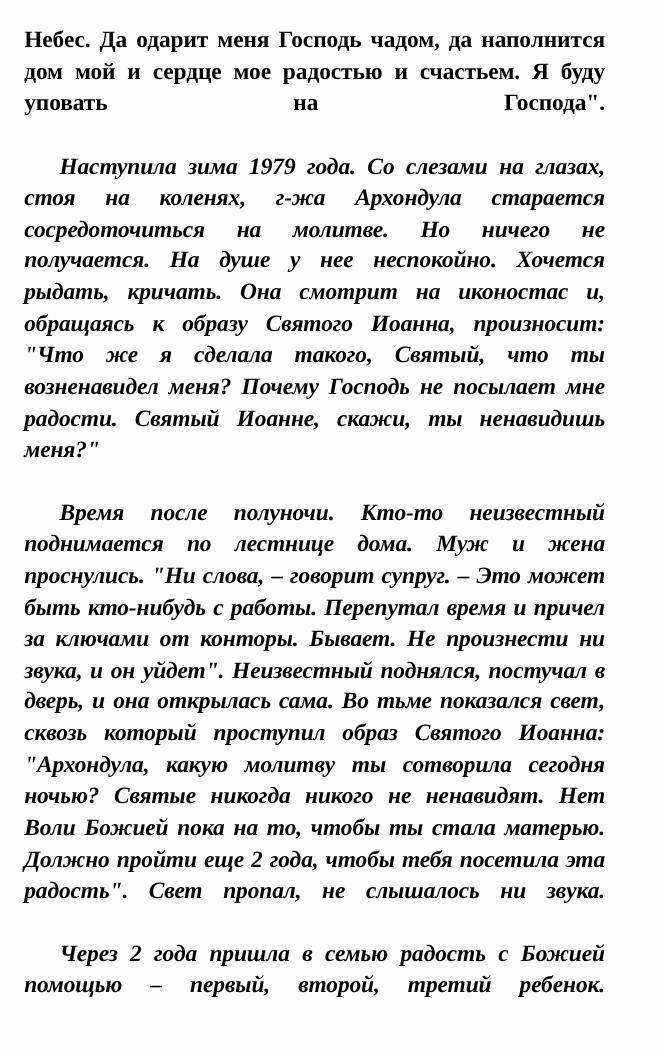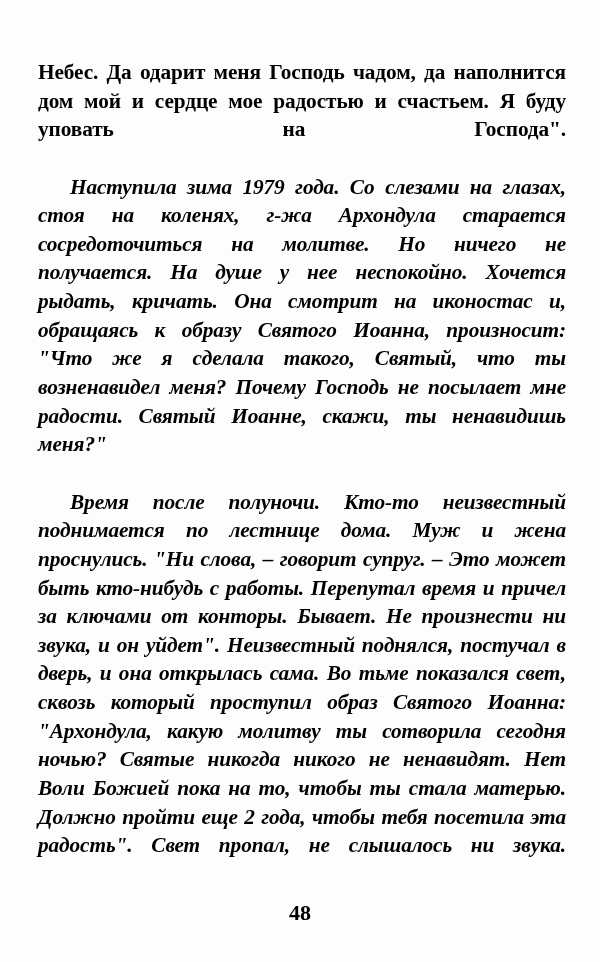--- a/index.html
+++ b/index.html
@@ -18,24 +18,23 @@
   .page {
     position: absolute;
     left: 0;
     top: 0;
     width: 600px;
     height: 962px;
     background: #fdfdfd;
   }
   .textblock {
     position: absolute;
-    left: 38px;
+    left: 22px;
     top: 22px;
     width: 528px;
-    margin-top: 36px;
   }
   .para {
     margin: 0;
     font-size: 21.3px;
     line-height: 1.345;
     text-align: justify;
     text-justify: inter-word;
     font-weight: 700;
     letter-spacing: -0.1px;
     word-spacing: -0.2px;
@@ -68,17 +67,17 @@
 </style>
 </head>
 <body>
 
 <div class="page">
 
   <div class="textblock">
     <p class="para">Небес. Да одарит меня Господь чадом, да наполнится дом мой и сердце мое радостью и счастьем. Я буду уповать на Господа".</p>
     <p class="para indent">Наступила зима 1979 года. Со слезами на глазах, стоя на коленях, г-жа Архондула старается сосредоточиться на молитве. Но ничего не получается. На душе у нее неспокойно. Хочется рыдать, кричать. Она смотрит на иконостас и, обращаясь к образу Святого Иоанна, произносит: "Что же я сделала такого, Святый, что ты возненавидел меня? Почему Господь не посылает мне радости. Святый Иоанне, скажи, ты ненавидишь меня?"</p>
     <p class="para indent">Время после полуночи. Кто-то неизвестный поднимается по лестнице дома. Муж и жена проснулись. "Ни слова, – говорит супруг. – Это может быть кто-нибудь с работы. Перепутал время и причел за ключами от конторы. Бывает. Не произнести ни звука, и он уйдет". Неизвестный поднялся, постучал в дверь, и она открылась сама. Во тьме показался свет, сквозь который проступил образ Святого Иоанна: "Архондула, какую молитву ты сотворила сегодня ночью? Святые никогда никого не ненавидят. Нет Воли Божией пока на то, чтобы ты стала матерью. Должно пройти еще 2 года, чтобы тебя посетила эта радость". Свет пропал, не слышалось ни звука.</p>
+    <p class="para indent">Через 2 года пришла в семью радость с Божией помощью – первый, второй, третий ребенок.</p>
   </div>
 
-  <div class="pageno">48</div>
 
 </div>
 
 </body></html>

